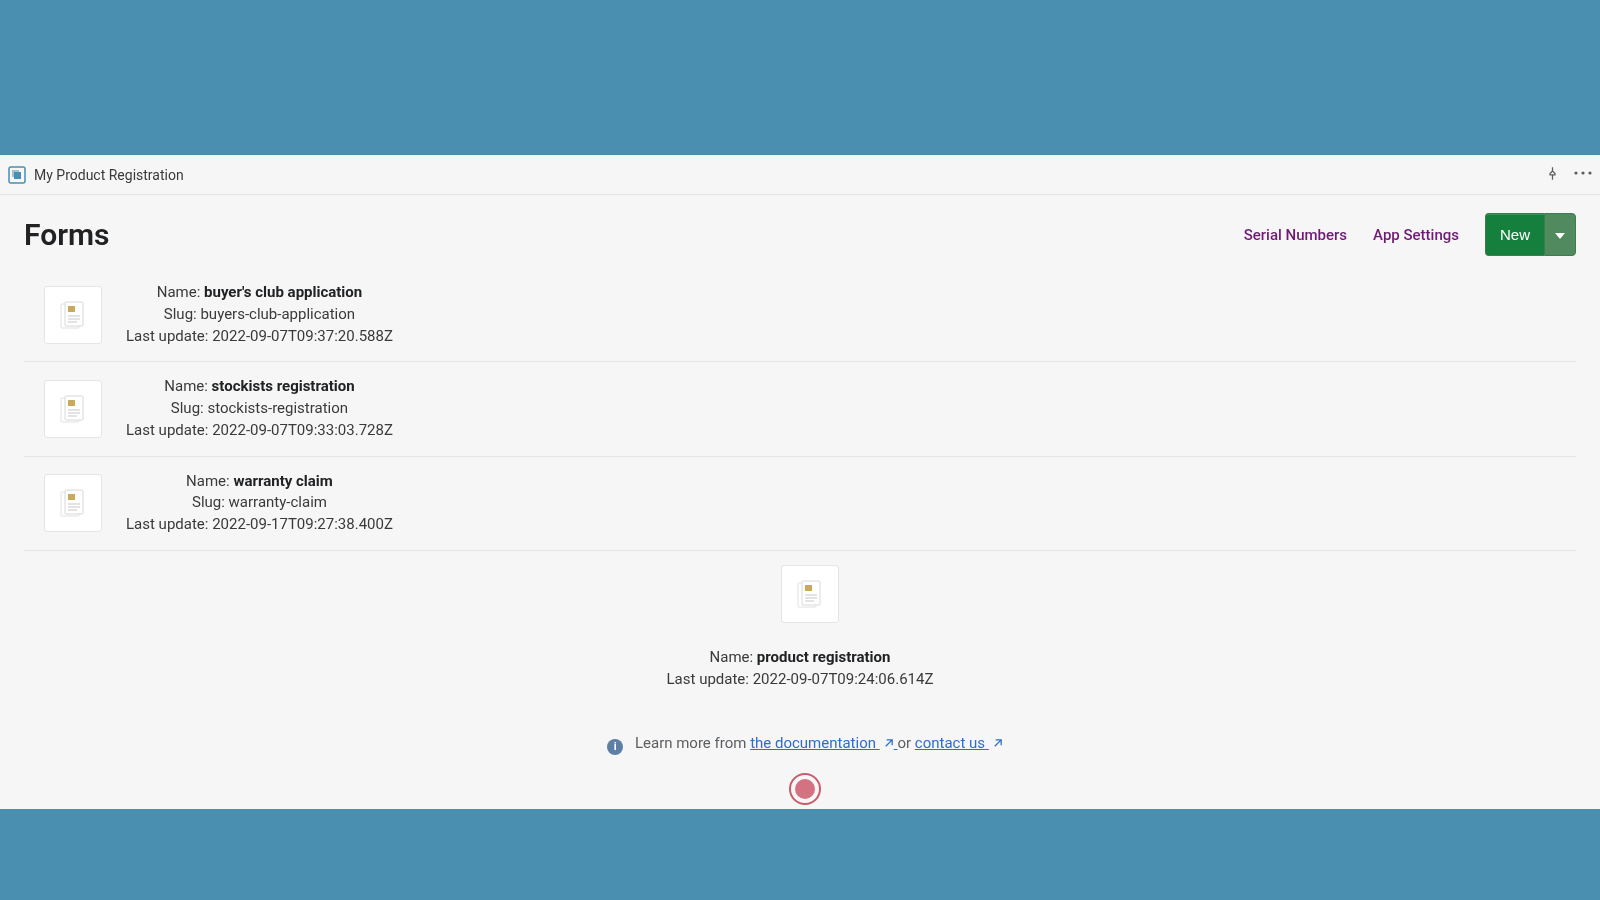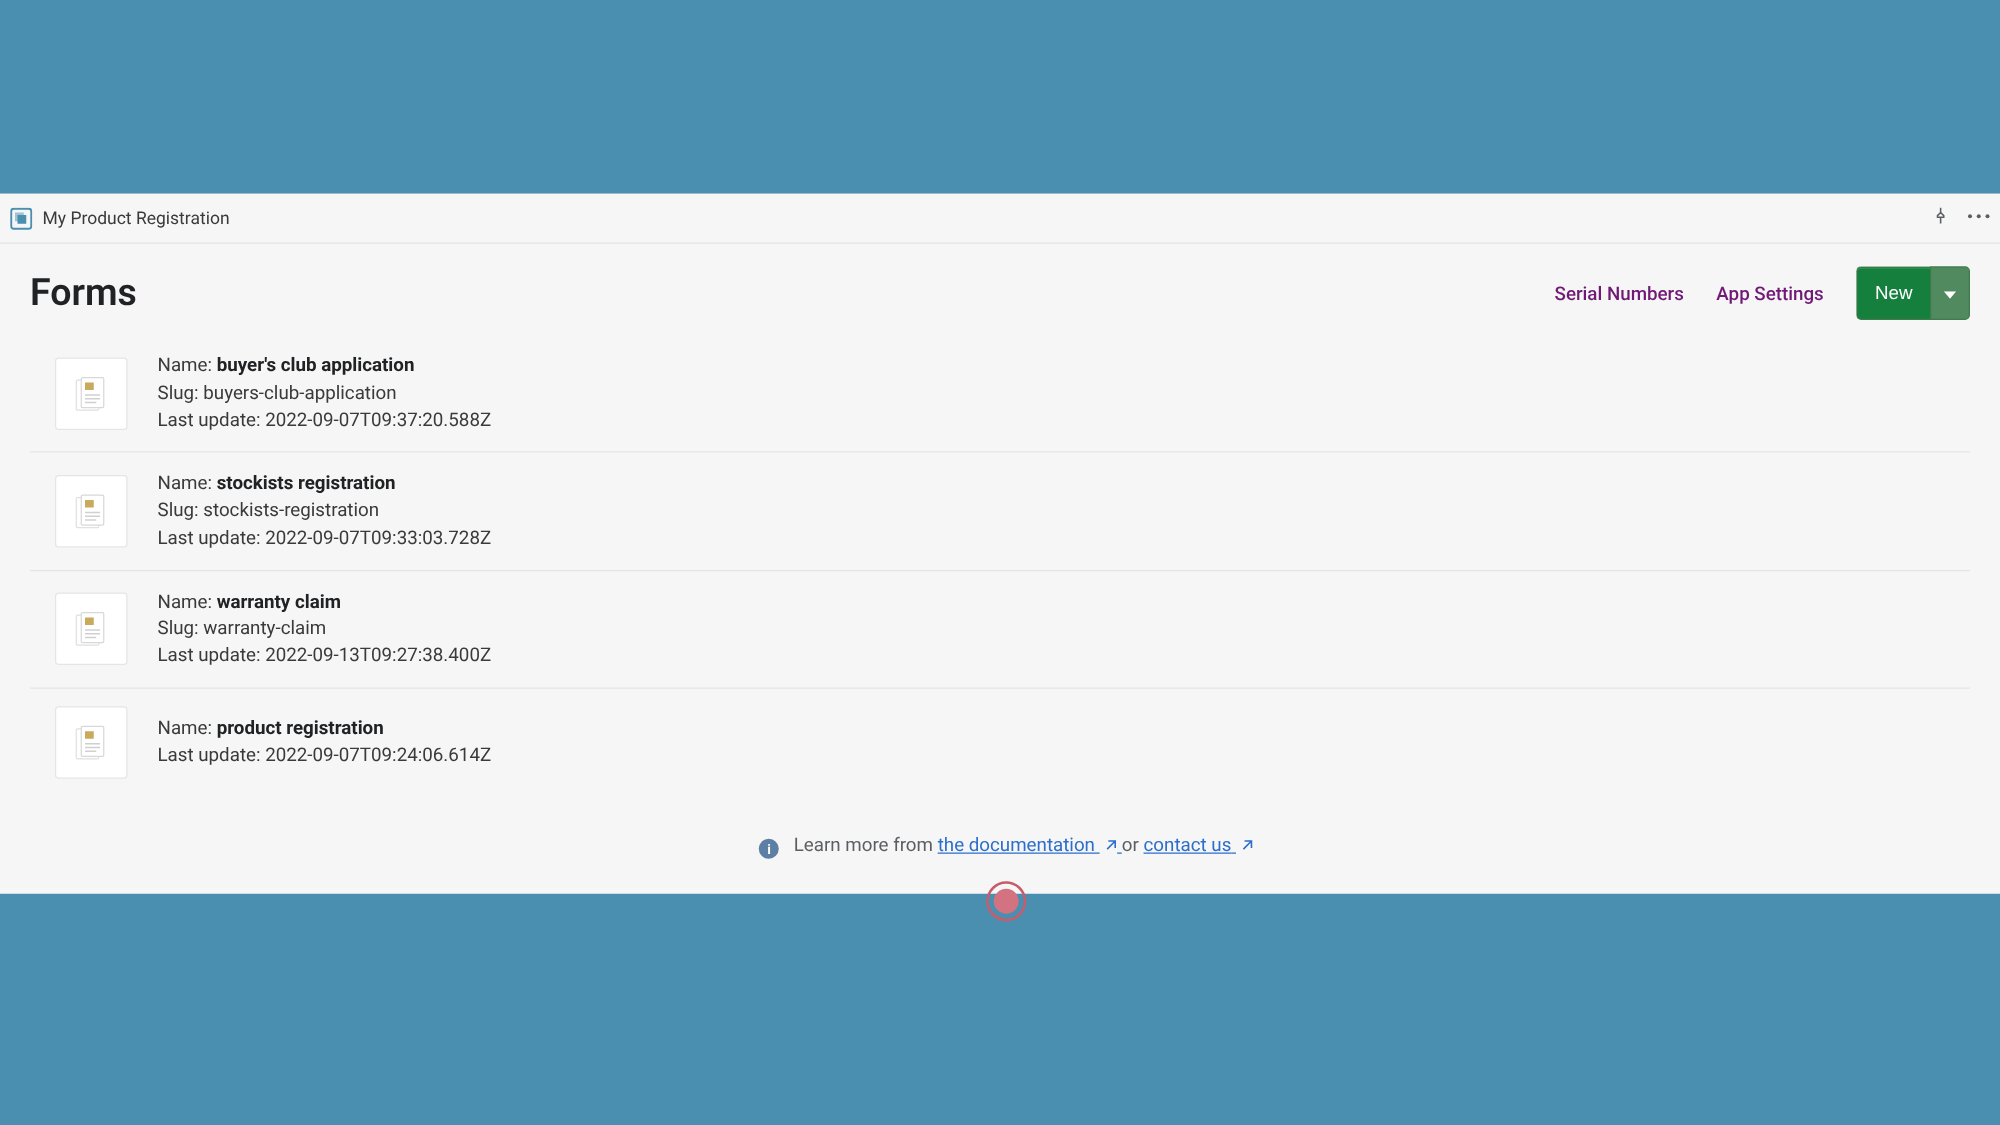--- a/index.html
+++ b/index.html
@@ -11,21 +11,21 @@
     overflow: hidden;
     color: #212b36;
     font-size: 14px;
   }
   .panel {
     position: absolute;
     top: 155px;
     left: 0;
     right: 0;
     background: #f6f6f7;
-    height: 560px;
+    height: 654px;
   }
   .titlebar {
     height: 40px;
     display: flex;
     align-items: center;
     border-bottom: 1px solid #e1e3e5;
     padding: 0 8px;
     background: #f6f6f7;
   }
   .app-icon {
@@ -60,22 +60,23 @@
     padding: 8px 10px;
     border-radius: 0 4px 4px 0;
     cursor: pointer;
   }
   .list { padding: 0 24px; }
   .row {
     display: flex; align-items: center;
     padding: 14px 0;
     border-bottom: 1px solid #e5e5e5;
     gap: 24px;
-  }
-  .row:last-child { border-bottom: none; }
+    text-align: center;
+  }
+  .row:last-child { border-bottom: none; flex-direction: column; }
   .doc-thumb {
     width: 58px; height: 58px;
     background: #fff;
     border: 1px solid #e5e5e5;
     border-radius: 3px;
     display: flex; align-items: center; justify-content: center;
     margin-left: 20px;
   }
   .row-text { line-height: 1.45; font-size: 15px; color: #3a3a3a; }
   .row-text strong { font-weight: 700; color: #202223; }
@@ -195,21 +196,21 @@
     <rect x="6" y="2" width="18" height="24" rx="1" fill="#fff" stroke="#d8d8d8"></rect>
     <rect x="9" y="6" width="7" height="6" fill="#c9a95c"></rect>
     <line x1="9" y1="16" x2="21" y2="16" stroke="#d0d0d0" stroke-width="1.2"></line>
     <line x1="9" y1="19" x2="21" y2="19" stroke="#d0d0d0" stroke-width="1.2"></line>
     <line x1="9" y1="22" x2="18" y2="22" stroke="#d0d0d0" stroke-width="1.2"></line>
   </svg>
         </div>
     <div class="row-text">
       <div><span>Name:</span> <strong>warranty claim</strong></div>
       <div><span>Slug:</span> <span>warranty-claim</span></div>
-      <div><span>Last update:</span> <span>2022-09-13T09:27:38.400Z</span></div>
+      <div><span>Last update:</span> <span>2022-09-17T09:27:38.400Z</span></div>
     </div>
       </div>
       <div class="row">
     <div class="doc-thumb">
   <svg width="28" height="30" viewBox="0 0 28 30">
     <rect x="2" y="4" width="18" height="24" rx="1" fill="#fff" stroke="#e0e0e0"></rect>
     <rect x="6" y="2" width="18" height="24" rx="1" fill="#fff" stroke="#d8d8d8"></rect>
     <rect x="9" y="6" width="7" height="6" fill="#c9a95c"></rect>
     <line x1="9" y1="16" x2="21" y2="16" stroke="#d0d0d0" stroke-width="1.2"></line>
     <line x1="9" y1="19" x2="21" y2="19" stroke="#d0d0d0" stroke-width="1.2"></line>

